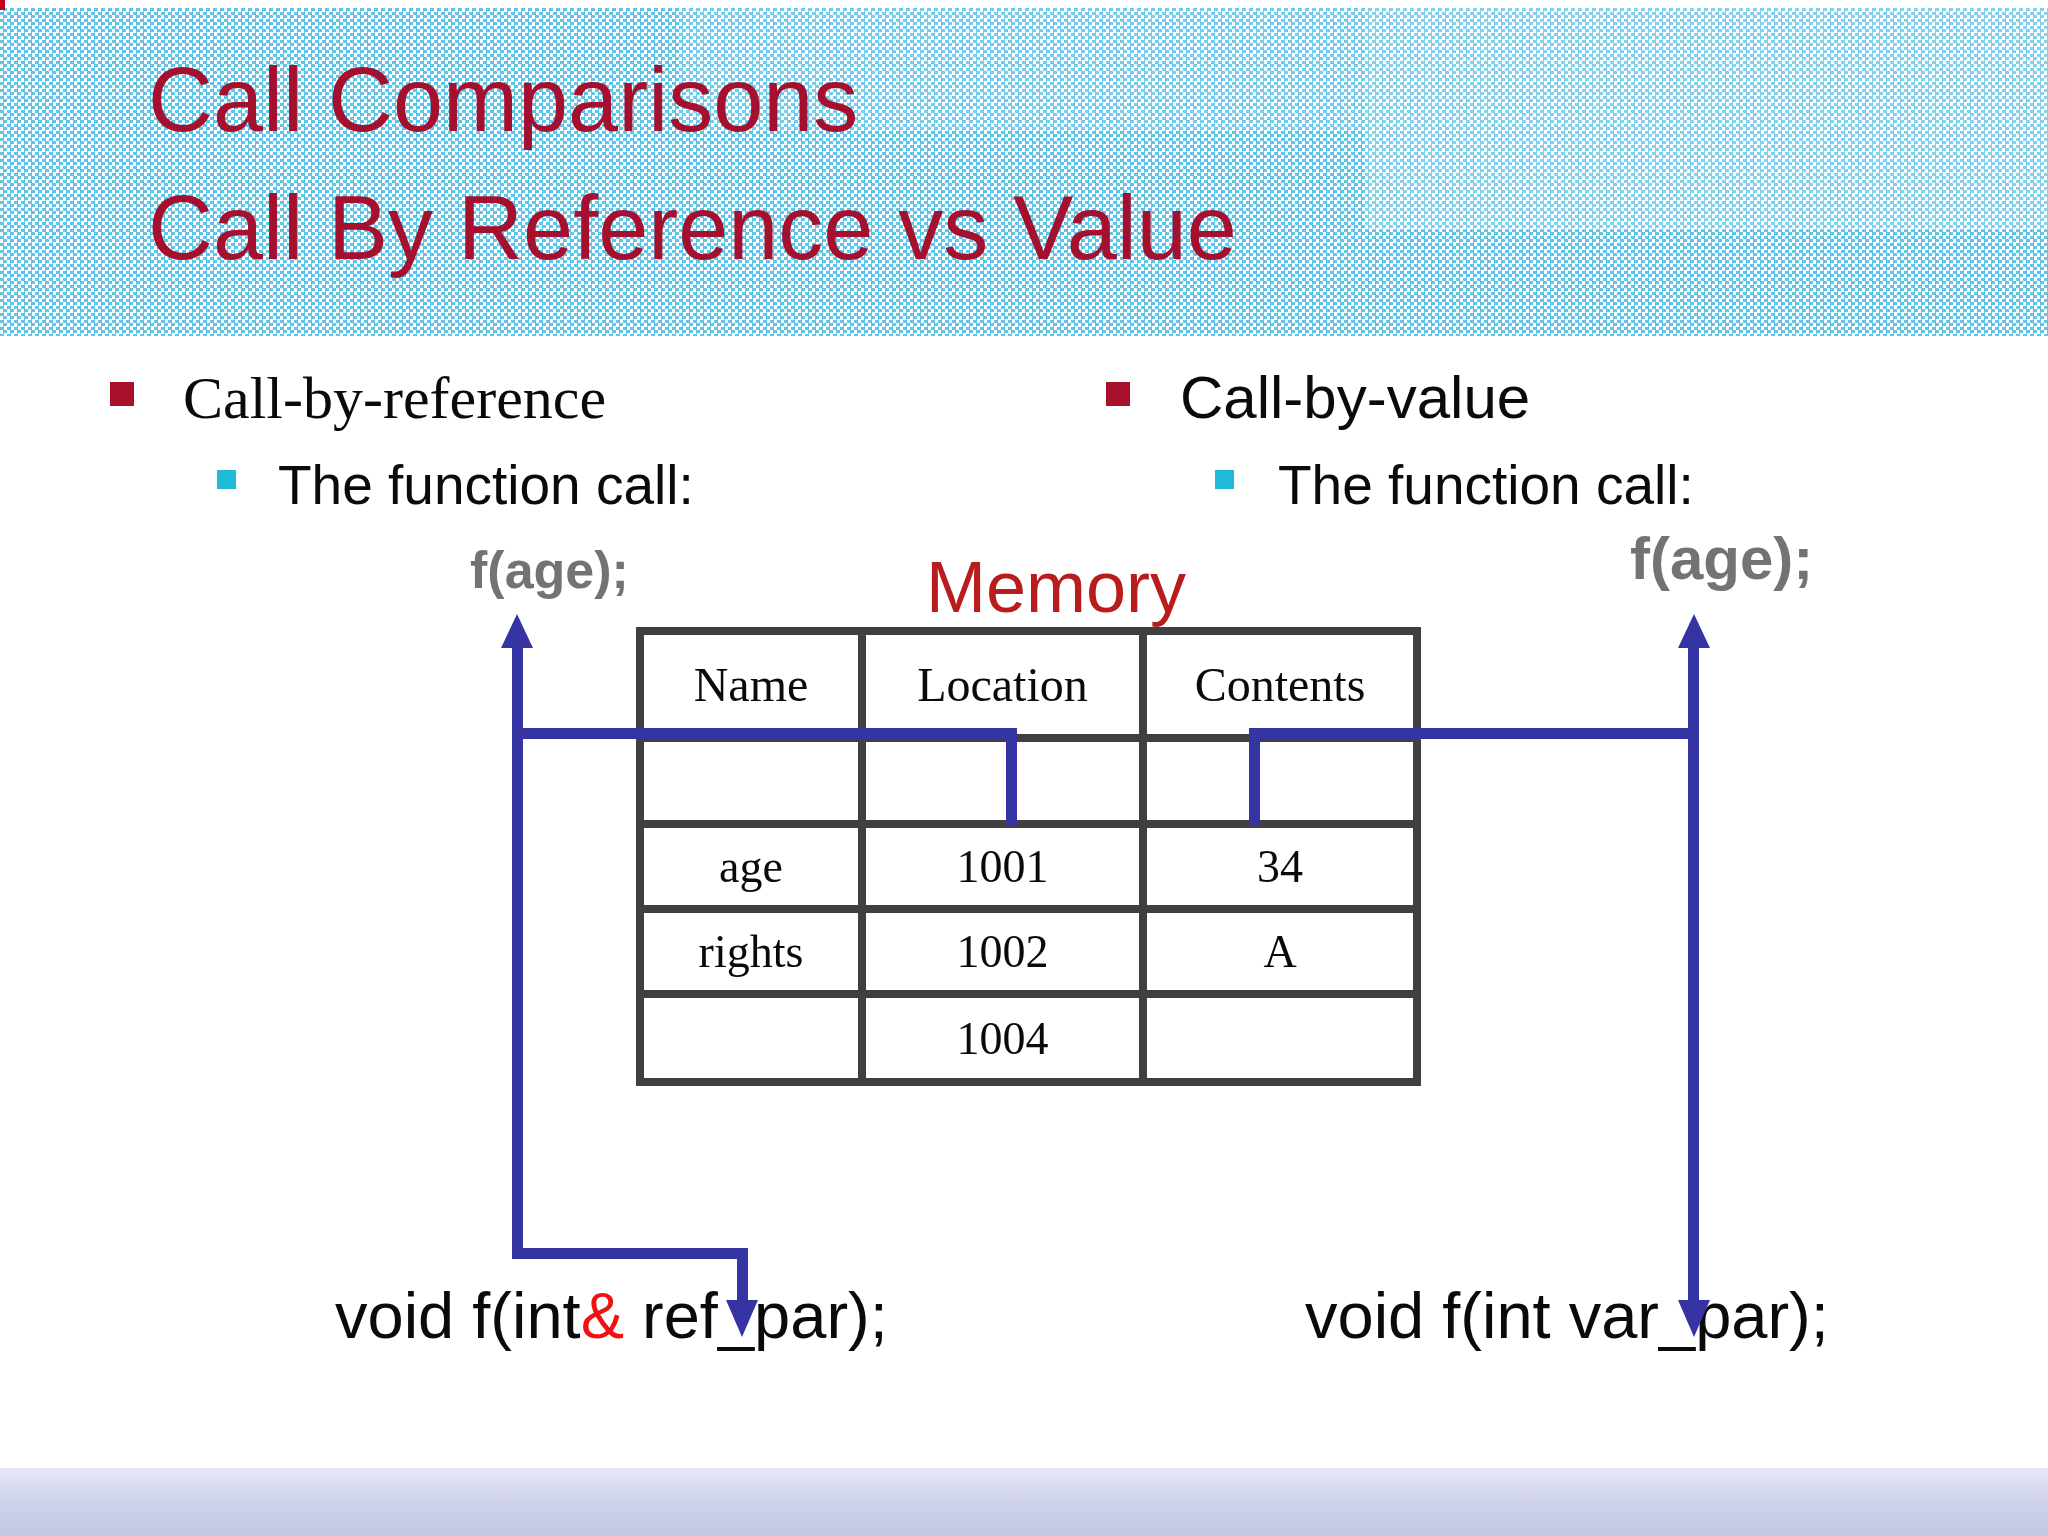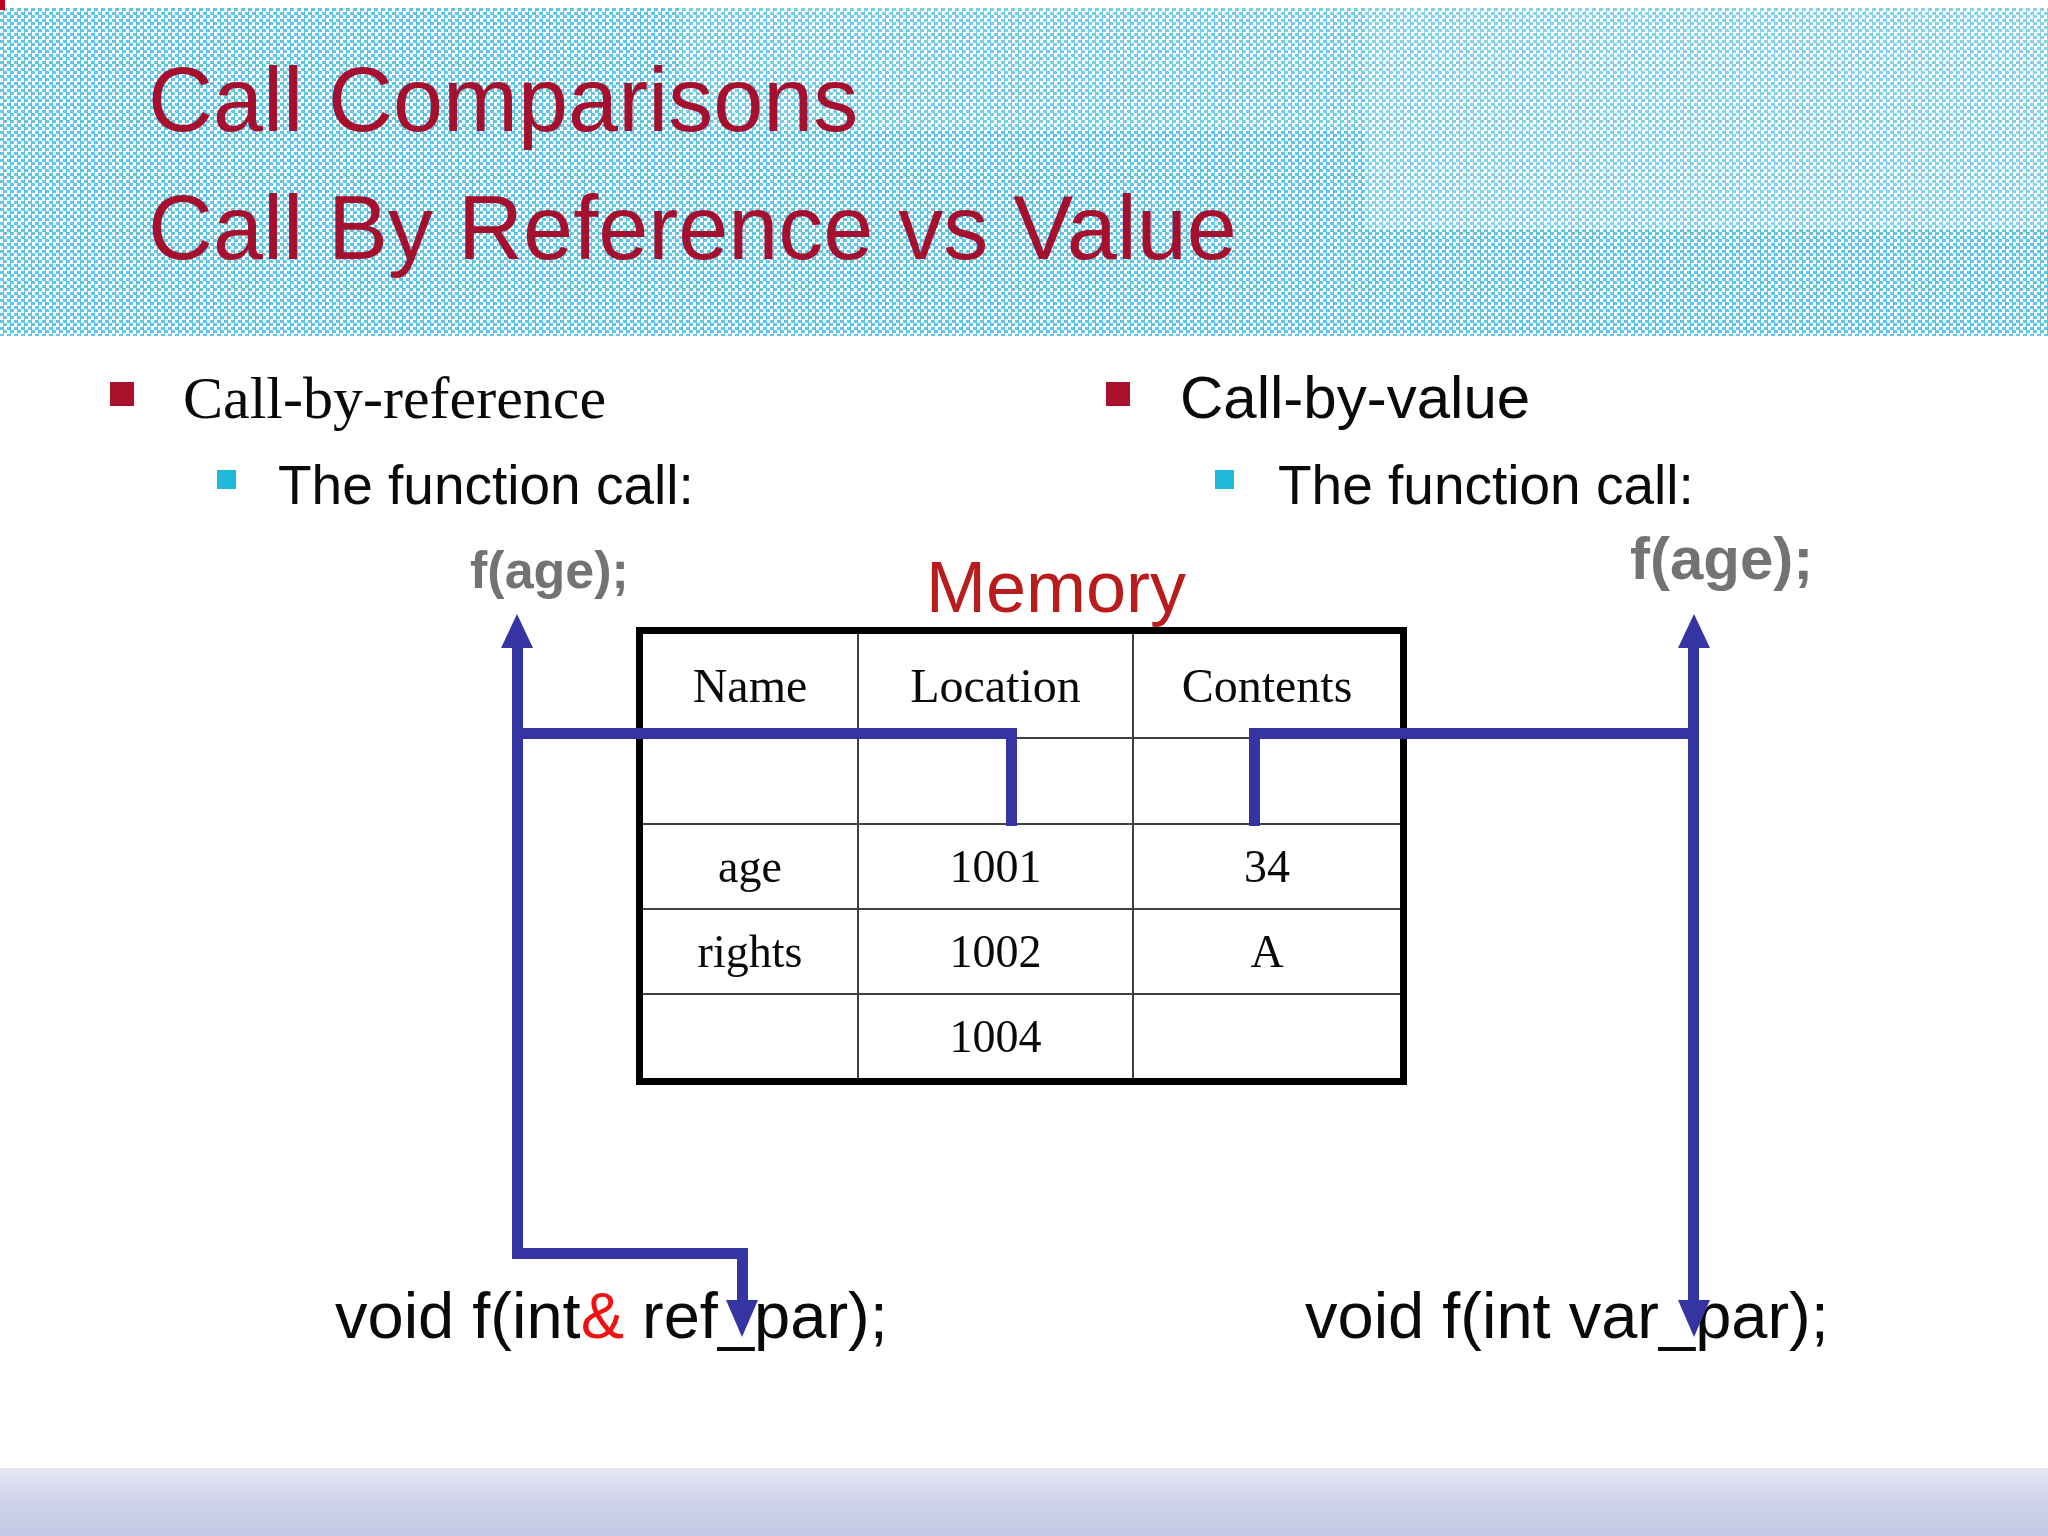--- a/index.html
+++ b/index.html
@@ -27,21 +27,21 @@
   .sq2{width:19px;height:19px;background:#20b9d8;}
   .l1text{font-size:60px;line-height:60px;color:#0a0a0a;white-space:nowrap;}
   .l2text{font-size:55px;line-height:55px;color:#0a0a0a;white-space:nowrap;}
   .code{font-weight:bold;color:#737373;white-space:nowrap;}
 
   .memory{left:926px;top:546px;font-size:72px;color:#b91c1c;white-space:nowrap;}
 
   
   .mtable{left:636px;top:627px;border-collapse:collapse;table-layout:fixed;
           background:#fff;z-index:1;}
-  .mtable,.mtable td,.mtable th{border:2px solid #404040;}
+  .mtable,.mtable td,.mtable th{border:8px solid #404040;}
   .mtable{border:7px solid #000;}
   .mtable td,.mtable th{padding:0;text-align:center;vertical-align:middle;
           font-family:"Liberation Serif",serif;font-weight:normal;
           font-size:46px;color:#0a0a0a;overflow:hidden;}
   .mtable th{font-size:48px;}
   .c1{width:214px;} .c2{width:273px;} .c3{width:266px;}
   .rh{height:107px;} .r0{height:86px;} .rr{height:85px;} .rl{height:88px;}
   .bold{font-weight:bold;}
 
   

